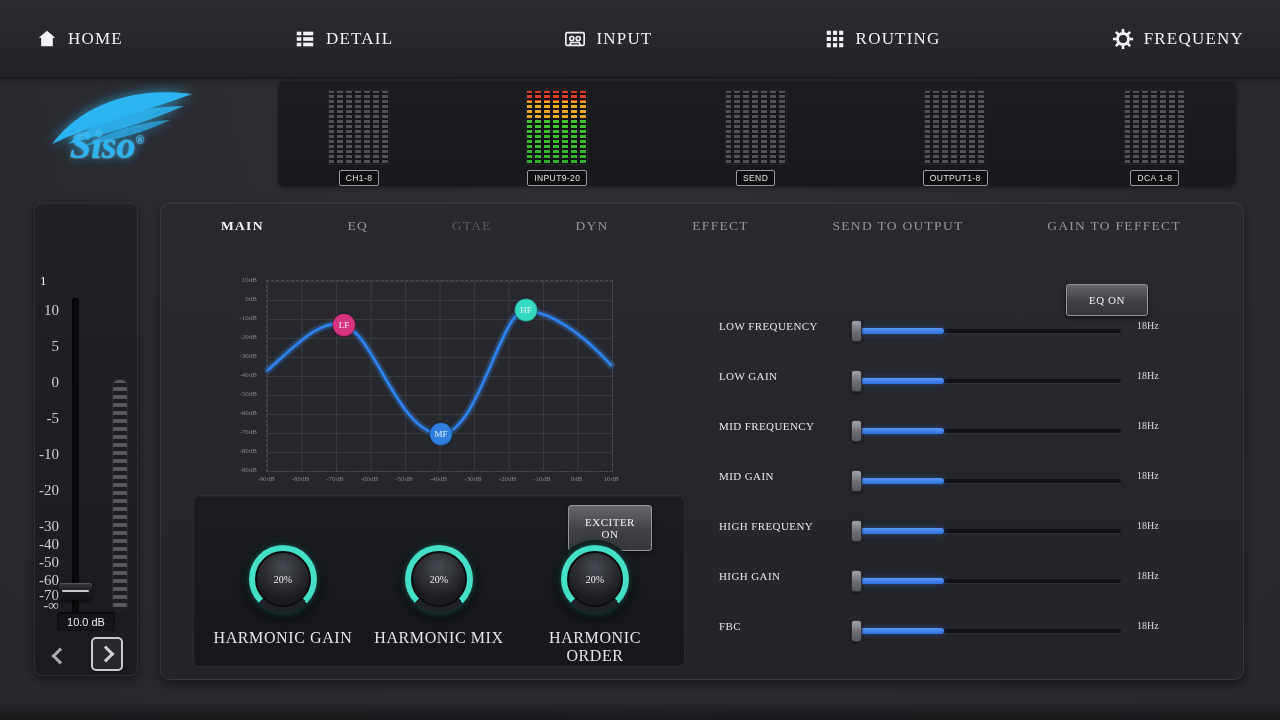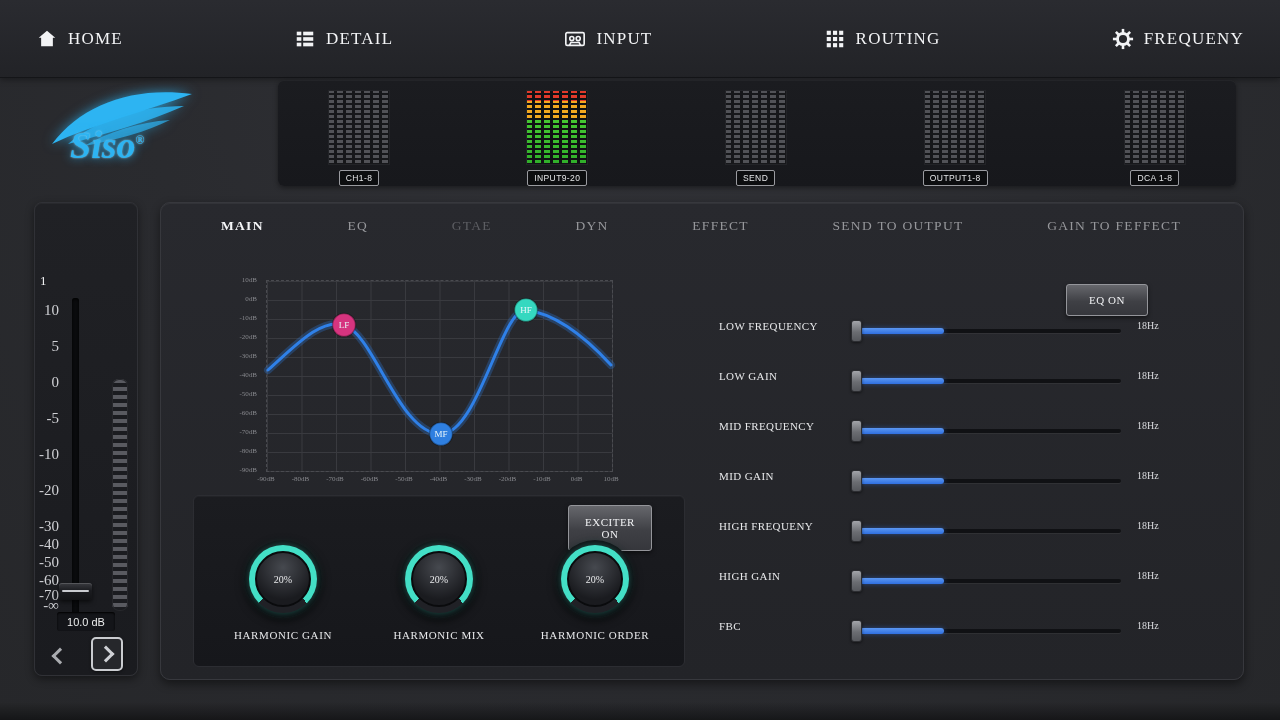--- a/index.html
+++ b/index.html
@@ -102,21 +102,21 @@
   .knob-col{width:150px;display:flex;flex-direction:column;align-items:center;}
   .knob{position:relative;width:78px;height:78px;border-radius:50%;
     background:radial-gradient(circle at 50% 40%,#1a1b1f,#0b0c0f 70%);
     box-shadow:0 3px 8px rgba(0,0,0,.6);cursor:pointer;}
   .knob-arc{position:absolute;inset:5px;border-radius:50%;
     background:conic-gradient(from 225deg,var(--teal,#43dfc6) 0 270deg,#202126 270deg 360deg);
     filter:drop-shadow(0 0 4px rgba(67,223,198,.35));}
   .knob-inner{position:absolute;inset:11px;border-radius:50%;
     background:radial-gradient(circle at 50% 28%,#46494f,#1a1b1f 70%);border:2px solid #0a0b0d;
     display:flex;align-items:center;justify-content:center;font-size:10px;color:#e9eaec;text-align:center;}
-  .knob-label{margin-top:11px;font-size:11px;letter-spacing:.6px;color:#e6e7e9;text-align:center;}
+  .knob-label{margin-top:11px;font-size:16px;letter-spacing:.6px;color:#e6e7e9;text-align:center;}
   
   .param-list{position:absolute;left:558px;top:117px;width:505px;}
   .param-row{display:flex;height:50px;}
   .param-label{flex:0 0 132px;font-size:11px;letter-spacing:.4px;color:#e7e8ea;white-space:nowrap;}
   .slider{position:relative;flex:0 0 270px;height:22px;cursor:pointer;}
   .slider-track{position:absolute;left:0;right:0;top:9px;height:4px;background:#101114;border-radius:2px;
     box-shadow:0 1px 0 rgba(255,255,255,.05);}
   .slider-fill{position:absolute;left:9px;top:8px;height:6px;border-radius:3px;
     background:linear-gradient(180deg,#5b97f2,var(--blue,#2f6fe0));box-shadow:0 0 5px rgba(47,111,224,.5);}
   .slider-handle{position:absolute;left:0;top:0;width:11px;height:22px;border-radius:3px;

